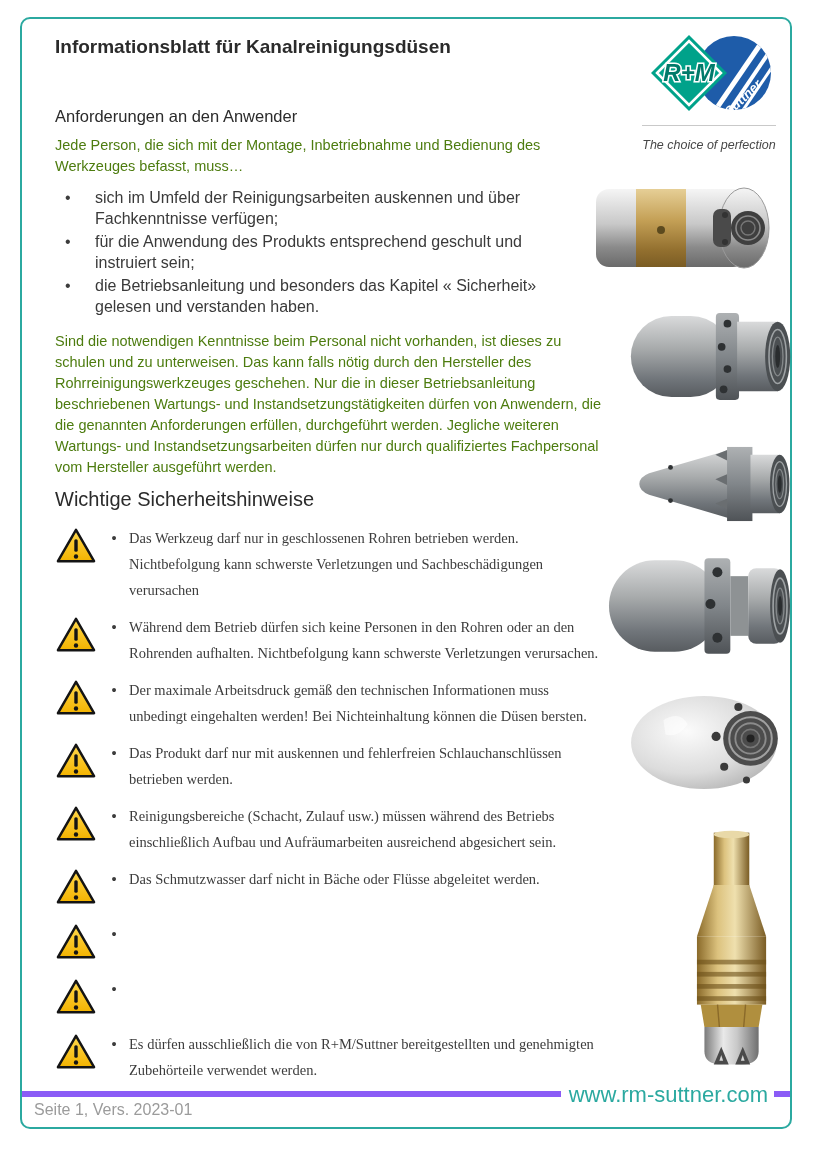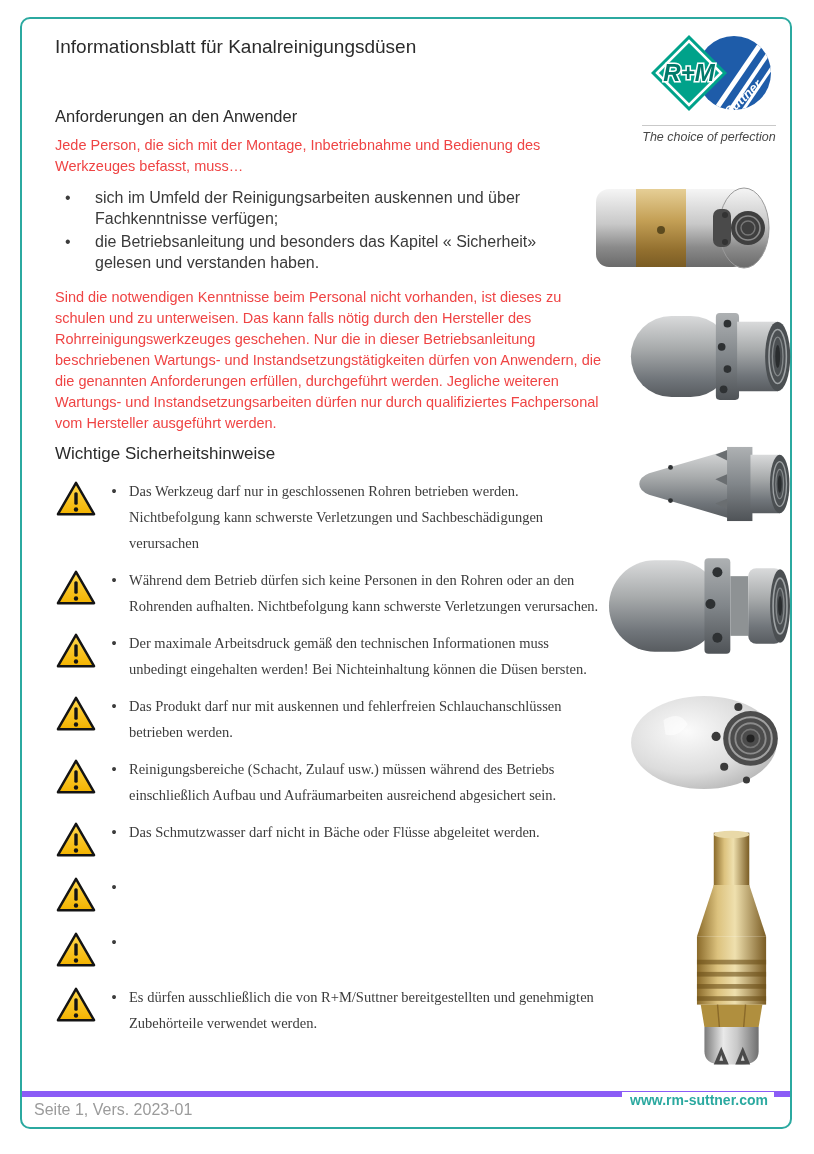--- a/index.html
+++ b/index.html
@@ -1,37 +1,37 @@
 <!DOCTYPE html>
 <html><head>
 <meta charset="utf-8">
 <style>
   html,body{margin:0;padding:0;background:#ffffff;}
   body{width:814px;height:1154px;position:relative;font-family:"Liberation Sans",sans-serif;color:#3a3a3a;}
   .frame{position:absolute;left:20px;top:17px;width:768px;height:1108px;border:2px solid #2BA9A0;border-radius:10px;background:#fff;}
   
-  .title{position:absolute;left:33px;top:14px;font-size:19px;line-height:27px;font-weight:normal;color:#2b2b2b;}
+  .title{position:absolute;left:33px;top:14px;font-size:19px;line-height:27px;font-weight:bold;color:#2b2b2b;}
   .logo{position:absolute;right:14px;top:8px;width:134px;text-align:center;}
-  .logo .tagline{margin-top:2px;border-top:1px solid #c9c9c9;padding-top:4px;font-style:italic;font-size:12.5px;color:#474747;}
+  .logo .tagline{margin-top:2px;border-top:1px solid #c9c9c9;padding-top:12px;font-style:italic;font-size:12.5px;color:#474747;}
   
   .content{position:absolute;left:33px;top:88px;width:552px;}
   h2{font-size:16.5px;font-weight:normal;color:#2b2b2b;margin:0 0 9px 0;}
-  .body-text{font-size:14.5px;line-height:21px;margin:0 0 10px 0;color:#ef4444;}
+  .body-text{font-size:14.5px;line-height:21px;margin:0 0 10px 0;color:#4d7c0f;}
   ul.req{list-style:none;margin:2px 0 14px 0;padding:0;width:500px;}
   ul.req li{position:relative;padding-left:40px;font-size:16px;line-height:21px;margin-bottom:2px;}
   ul.req li::before{content:"•";position:absolute;left:10px;top:0;color:#3c3c3c;}
-  .safety-heading{margin-bottom:14px;font-size:17px;}
+  .safety-heading{margin-bottom:14px;font-size:20px;}
   .s-item{display:flex;align-items:flex-start;margin-bottom:11px;}
   .s-icon{flex:0 0 44px;margin-top:2px;}
   .s-dot{flex:0 0 30px;text-align:center;font-size:14.5px;line-height:26px;color:#3c3c3c;}
   .s-text{flex:1;max-width:478px;font-size:14.5px;line-height:26px;color:#3c3c3c;font-family:Liberation Serif, serif;}
   
   .pimg{position:absolute;}
   
-  .website{position:absolute;right:16px;bottom:17px;background:#fff;padding:0 6px 2px 8px;color:#2BA9A0;font-weight:bold;font-size:14px;z-index:3;}
+  .website{position:absolute;right:16px;bottom:17px;background:#fff;padding:0 6px 2px 8px;color:#2BA9A0;font-weight:normal;font-size:22px;z-index:3;}
   .footer-bar{position:absolute;left:0;right:0;bottom:4px;height:26px;border-top:6px solid #8b5cf6;border-radius:0 0 8px 8px;display:flex;align-items:center;}
   .footer-bar .pageinfo{padding-left:12px;font-size:16px;color:#9b9b9b;}
 </style>
 </head>
 <body>
 
 <svg width="0" height="0" style="position:absolute">
   <defs>
     <linearGradient id="gSilver" x1="0" y1="0" x2="0" y2="1">
       <stop offset="0" stop-color="#f5f5f5"></stop>
@@ -105,20 +105,21 @@
       <text x="47" y="54" font-size="24" font-weight="bold" font-style="italic" fill="#007a6a" stroke="#ffffff" stroke-width="3" paint-order="stroke" text-anchor="middle">R+M</text>
     </svg>
     <div class="tagline">The choice of perfection</div>
   </div>
 
   <div class="content">
     <h2>Anforderungen an den Anwender</h2>
     <p class="body-text" style="width:552px">Jede Person, die sich mit der Montage, Inbetriebnahme und Bedienung des Werkzeuges befasst, muss…</p>
     <ul class="req">
       <li>sich im Umfeld der Reinigungsarbeiten auskennen und über Fachkenntnisse verfügen;</li>
+      <li>für die Anwendung des Produkts entsprechend geschult und instruiert sein;</li>
       <li>die Betriebsanleitung und besonders das Kapitel « Sicherheit» gelesen und verstanden haben.</li>
     </ul>
     <p class="body-text" style="width:552px">Sind die notwendigen Kenntnisse beim Personal nicht vorhanden, ist dieses zu schulen und zu unterweisen. Das kann falls nötig durch den Hersteller des Rohrreinigungswerkzeuges geschehen. Nur die in dieser Betriebsanleitung beschriebenen Wartungs- und Instandsetzungstätigkeiten dürfen von Anwendern, die die genannten Anforderungen erfüllen, durchgeführt werden. Jegliche weiteren Wartungs- und Instandsetzungsarbeiten dürfen nur durch qualifiziertes Fachpersonal vom Hersteller ausgeführt werden.</p>
 
     <h2 class="safety-heading">Wichtige Sicherheitshinweise</h2>
 
     <div class="s-item">
       <span class="s-icon"><svg width="42" height="38" viewBox="0 0 44 40">
             <path d="M22 3 L41 36 L3 36 Z" fill="url(#gTri)" stroke="#141414" stroke-width="2.6" stroke-linejoin="round"></path>
             <rect x="20.2" y="13" width="3.6" height="13" rx="1.6" fill="#141414"></rect>

